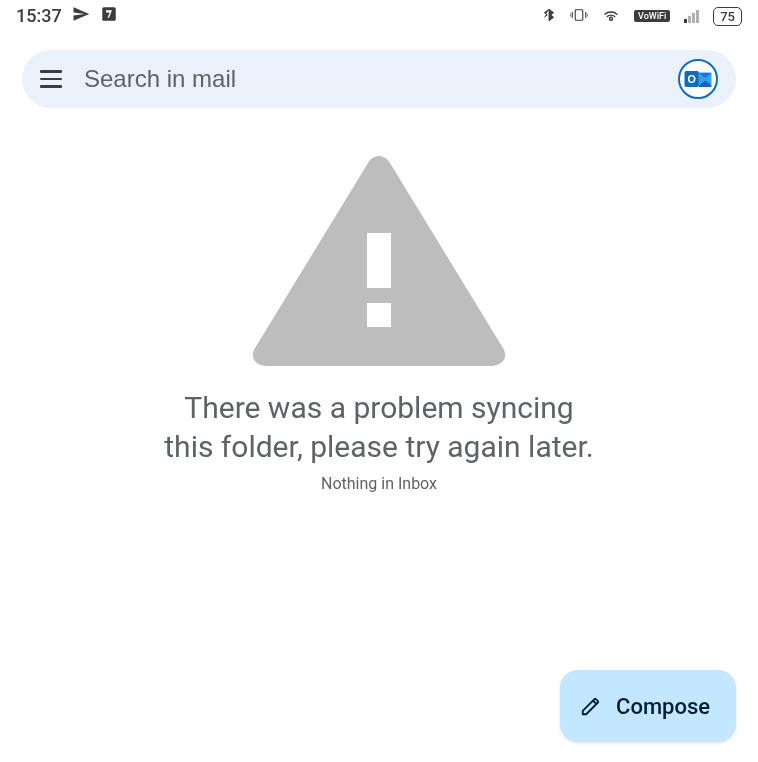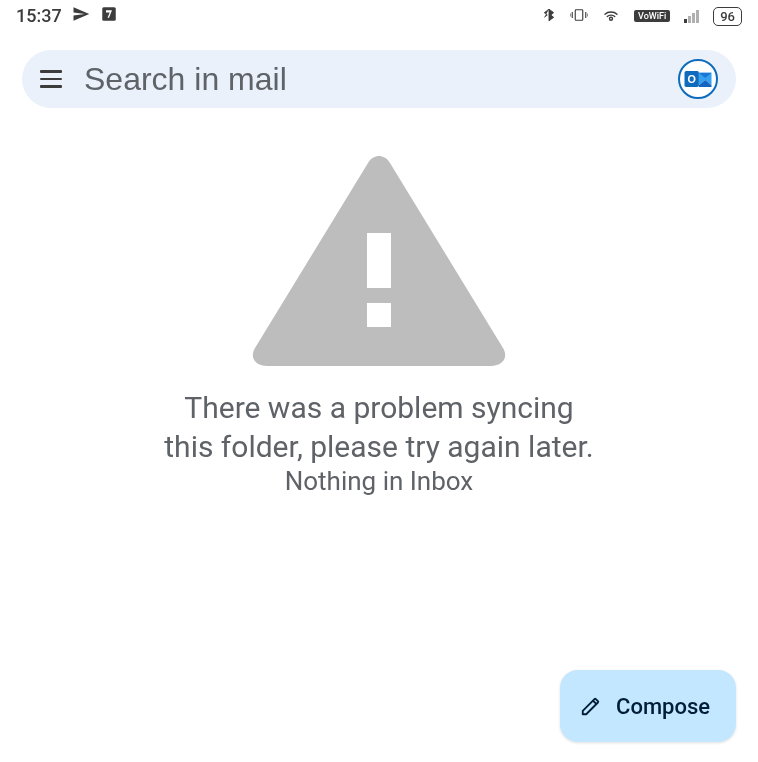--- a/index.html
+++ b/index.html
@@ -72,21 +72,21 @@
     .menu-icon span {
       width: 22px;
       height: 2.5px;
       background: #3c3c3c;
       border-radius: 1px;
     }
     .search-input {
       flex: 1;
       border: none;
       background: transparent;
-      font-size: 32px;
+      font-size: 24px;
       color: #6d28d9;
       outline: none;
     }
     .search-input::placeholder {
       color: #5f6368;
     }
     .account-avatar {
       width: 40px;
       height: 40px;
       border-radius: 50%;
@@ -113,23 +113,24 @@
     }
     .error-msg {
       font-size: 30px;
       color: #5f6368;
       text-align: center;
       max-width: 440px;
       line-height: 1.3;
       font-weight: 400;
     }
     .sub-msg {
-      font-size: 26px;
+      font-size: 16px;
       color: #5f6368;
       text-align: center;
+      margin-top: 8px;
       font-weight: 400;
     }
 
     
     .compose-fab {
       position: absolute;
       right: 22px;
       bottom: 20px;
       background: #c2e7ff;
       border-radius: 18px;
@@ -204,21 +205,21 @@
         </svg>
     </span>
     <span class="vowifi-box">VoWiFi</span>
     <span class="signal-bars">
       <span></span>
         <span></span>
         <span></span>
         <span></span>
     </span>
     <span class="battery-box">
-      <span>96</span>
+      <span>75</span>
     </span>
   </div>
 </div>
 
 <div class="search-bar">
   <div class="menu-icon">
     <span></span>
       <span></span>
       <span></span>
   </div>

